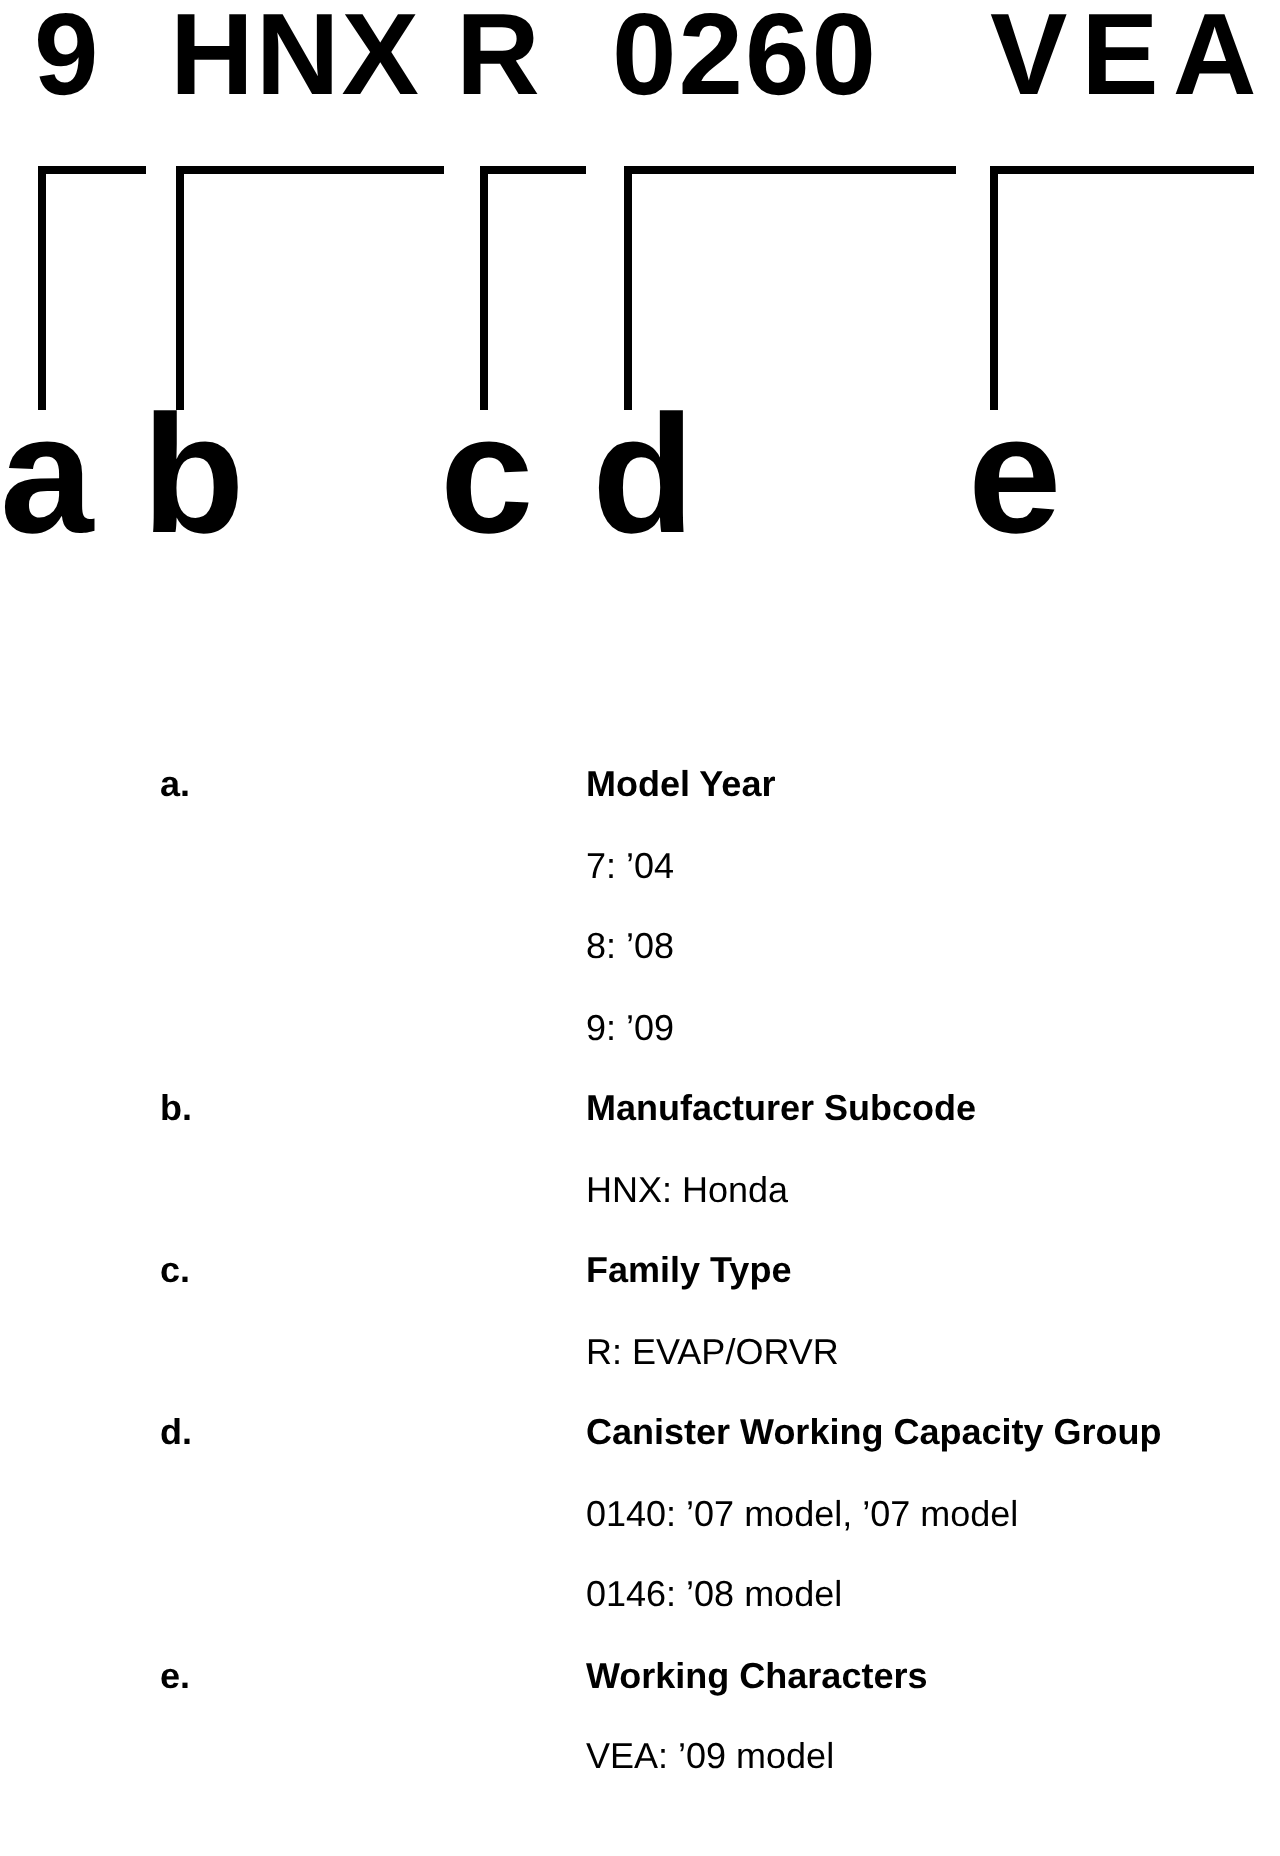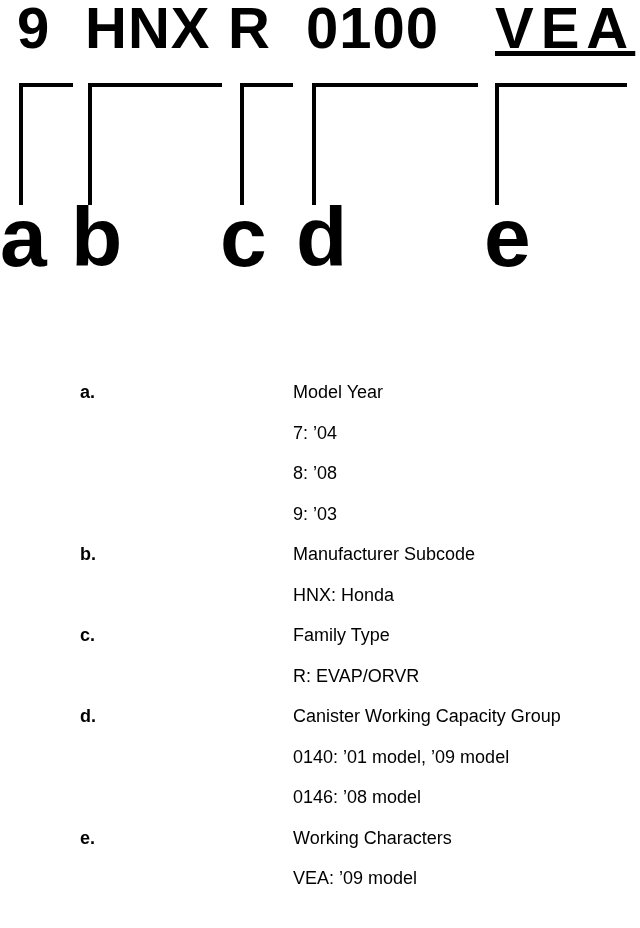--- a/index.html
+++ b/index.html
@@ -19,21 +19,21 @@
   
   .code-seg {
     position: absolute;
     top: -1px;
     font-size: 58px;
     font-weight: bold;
     line-height: 1;
     white-space: nowrap;
     letter-spacing: 1px;
   }
-  .code-seg.wide { letter-spacing: 7px; text-decoration: underline; }
+  .code-seg.wide { letter-spacing: 7px; }
   
   .h-line {
     position: absolute;
     top: 83px;
     height: 4px;
     background: #000000;
   }
   .v-line {
     position: absolute;
     top: 83px;
@@ -65,32 +65,32 @@
   .legend-label {
     position: absolute;
     left: 80px;
     font-weight: bold;
   }
   .legend-desc {
     position: absolute;
     left: 293px;
     white-space: nowrap;
   }
-  .legend-desc.title { font-weight: normal; }
+  .legend-desc.title { font-weight: bold; }
 </style>
 </head>
 <body>
 
 <div class="page">
 
   <div>
     <span class="code-seg" style="left:17px">9</span>
     <span class="code-seg" style="left:85px">HNX</span>
     <span class="code-seg" style="left:228px">R</span>
-    <span class="code-seg" style="left:306px">0100</span>
+    <span class="code-seg" style="left:306px">0260</span>
     <span class="code-seg wide" style="left:495px">VEA</span>
   </div>
 
   <div>
     <div class="h-line" style="left:19px;  width:54px"></div>
     <div class="v-line" style="left:19px"></div>
 
     <div class="h-line" style="left:88px;  width:134px"></div>
     <div class="v-line" style="left:88px"></div>
 
@@ -118,21 +118,21 @@
       <span class="legend-label">a.</span>
       <span class="legend-desc title">Model Year</span>
     </div>
     <div class="legend-line">
       <span class="legend-desc">7: ’04</span>
     </div>
     <div class="legend-line">
       <span class="legend-desc">8: ’08</span>
     </div>
     <div class="legend-line">
-      <span class="legend-desc">9: ’03</span>
+      <span class="legend-desc">9: ’09</span>
     </div>
 
     <div class="legend-line">
       <span class="legend-label">b.</span>
       <span class="legend-desc title">Manufacturer Subcode</span>
     </div>
     <div class="legend-line">
       <span class="legend-desc">HNX: Honda</span>
     </div>
 
@@ -142,21 +142,21 @@
     </div>
     <div class="legend-line">
       <span class="legend-desc">R: EVAP/ORVR</span>
     </div>
 
     <div class="legend-line">
       <span class="legend-label">d.</span>
       <span class="legend-desc title">Canister Working Capacity Group</span>
     </div>
     <div class="legend-line">
-      <span class="legend-desc">0140: ’01 model, ’09 model</span>
+      <span class="legend-desc">0140: ’07 model, ’07 model</span>
     </div>
     <div class="legend-line">
       <span class="legend-desc">0146: ’08 model</span>
     </div>
 
     <div class="legend-line">
       <span class="legend-label">e.</span>
       <span class="legend-desc title">Working Characters</span>
     </div>
     <div class="legend-line">

